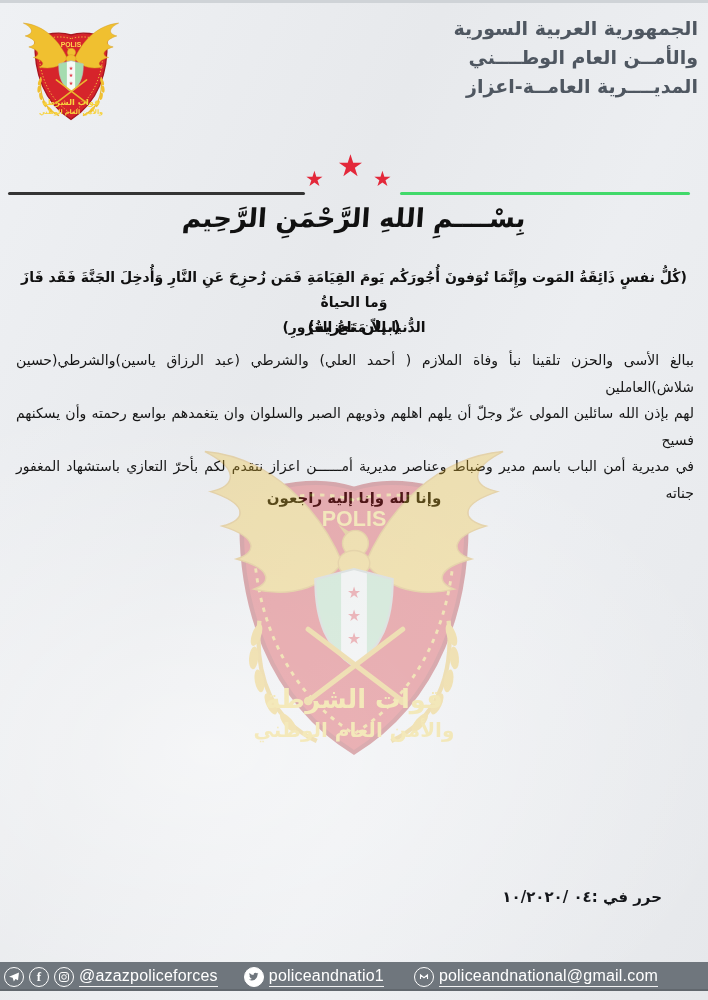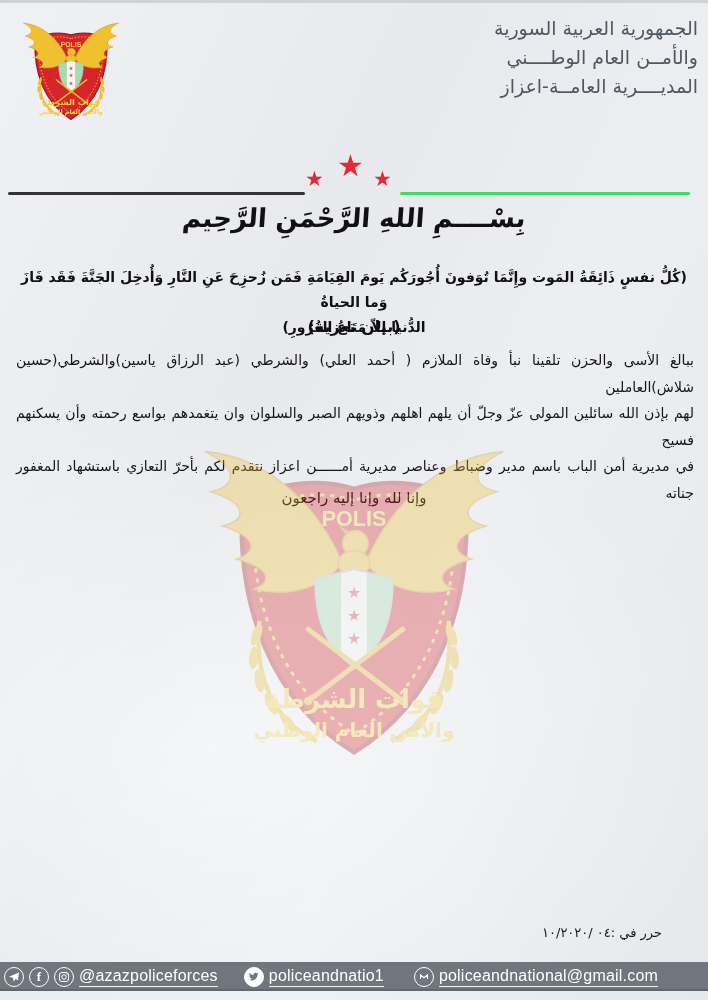--- a/index.html
+++ b/index.html
@@ -8,21 +8,21 @@
     background:
       radial-gradient(ellipse 900px 600px at 30% 75%, rgba(255,255,255,.55), rgba(255,255,255,0) 60%),
       linear-gradient(115deg,#eff1f4 0%,#e7e9ec 38%,#eceef1 62%,#e6e8eb 100%);
     font-family:"DejaVu Sans",sans-serif;color:#1c1c1c;
   }
   .page::before{content:"";position:absolute;top:0;left:0;right:0;height:3px;background:#cfd3d7;}
   
   .logo{position:absolute;left:16px;top:8px;width:110px;height:120px;}
   .header-text{
     position:absolute;top:14px;right:10px;text-align:right;direction:rtl;
-    color:#4f5761;font-weight:normal;font-size:19px;line-height:29px;letter-spacing:.2px;margin-left:28px;
+    color:#4f5761;font-weight:bold;font-size:19px;line-height:29px;letter-spacing:.2px;margin-left:28px;
   }
   
   .line{position:absolute;height:3px;border-radius:2px;}
   .line-black{left:8px;width:297px;top:192px;background:#343434;}
   .line-green{left:400px;width:290px;top:192px;background:#41d96a;}
   .star{position:absolute;color:#e3283a;line-height:1;}
   .star-big{left:337px;top:151px;font-size:30px;}
   .star-left{left:305px;top:169px;font-size:21px;}
   .star-right{left:373px;top:169px;font-size:21px;}
   
@@ -32,26 +32,26 @@
   }
   .verse{position:absolute;top:265px;left:14px;right:14px;direction:rtl;text-align:center;
     font-size:14px;font-weight:bold;line-height:25px;color:#101010;}
   .doc-title{position:absolute;top:317px;left:0;width:100%;text-align:center;
     font-size:16px;font-weight:bold;direction:rtl;color:#101010;}
   .body-text{position:absolute;top:347px;left:16px;right:14px;direction:rtl;
     font-size:14px;line-height:26.5px;color:#151515;}
   .body-line{text-align:justify;text-align-last:justify;}
   .body-line:last-child{text-align-last:right;}
   .istirja{position:absolute;top:489px;left:0;width:100%;text-align:center;direction:rtl;
-    font-size:15px;font-weight:normal;color:#101010;}
+    font-size:15px;font-weight:bold;color:#101010;}
   
   .watermark{position:absolute;left:182px;top:420px;width:344px;height:344px;opacity:.32;}
   
-  .date-line{position:absolute;top:925px;right:46px;direction:rtl;font-size:13px;
-    font-weight:normal;color:#14161a;}
+  .date-line{position:absolute;top:888px;right:46px;direction:rtl;font-size:15px;
+    font-weight:bold;color:#14161a;}
   
   .footer-bar{
     position:absolute;left:0;right:0;top:962px;height:29px;background:#6f767d;
     display:flex;align-items:center;color:#fff;box-shadow:inset 0 -2px 0 rgba(0,0,0,.12);
     font-family:"Liberation Sans","DejaVu Sans",sans-serif;
   }
   .fgroup{display:flex;align-items:center;gap:5px;}
   .g1{margin-left:4px;}
   .g2{margin-left:26px;}
   .g3{margin-left:30px;}

